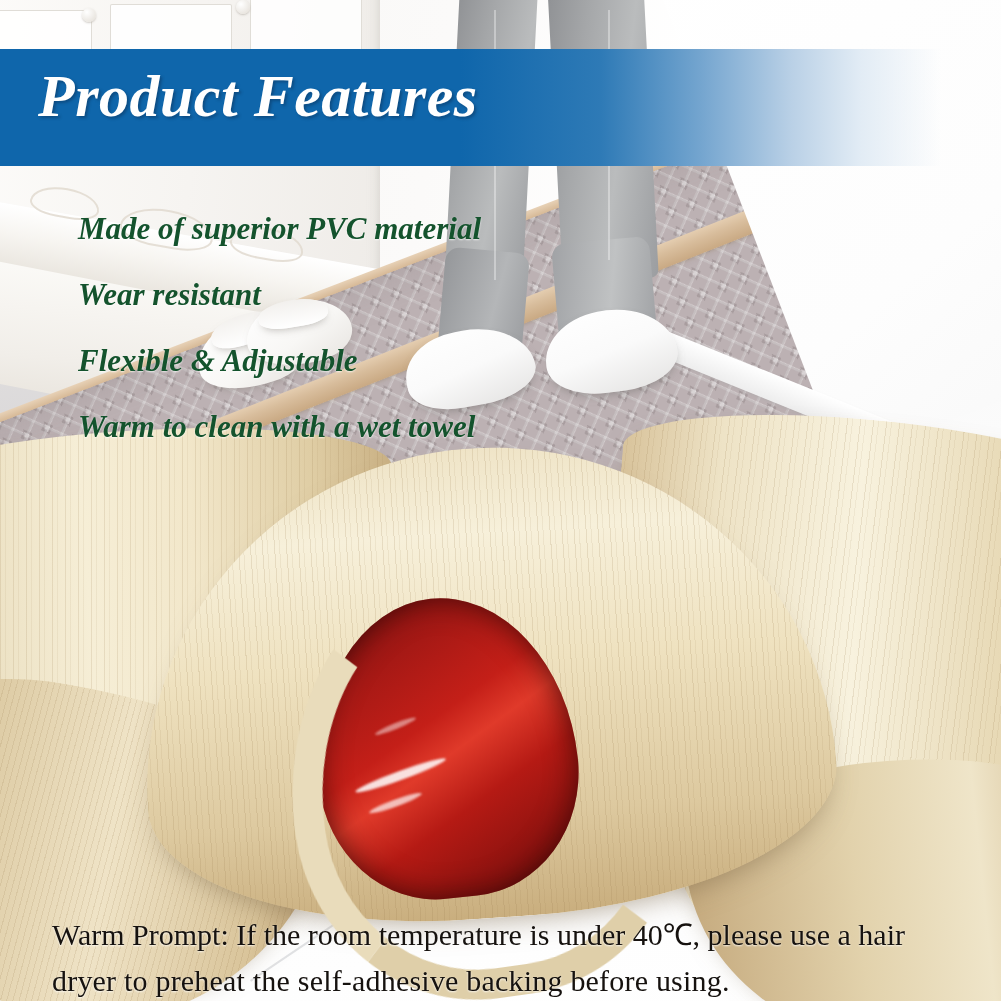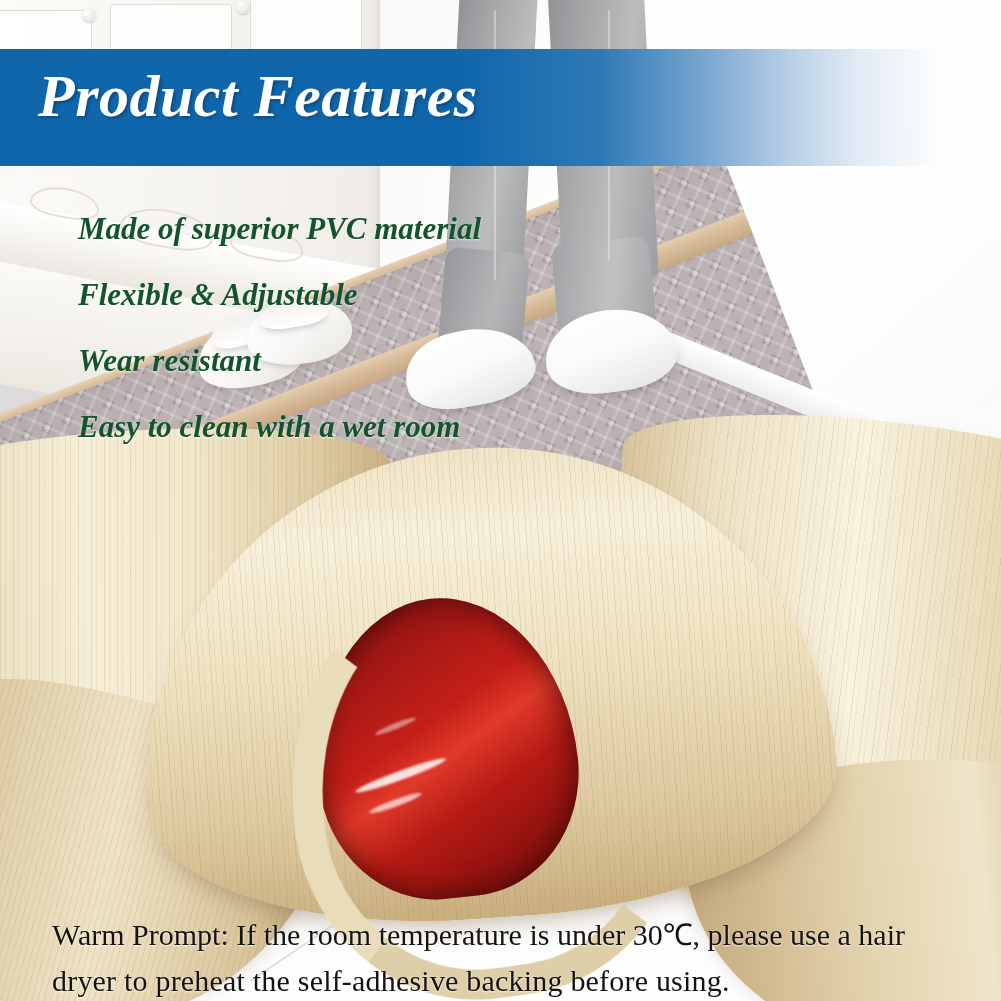--- a/index.html
+++ b/index.html
@@ -348,23 +348,23 @@
       <div class="arch-lip"></div>
     </div>
 
   </div>
 
   <div class="banner"></div>
   <div class="banner-title">Product Features</div>
 
   <div class="features">
     <div class="feature-line">Made of superior PVC material</div>
+    <div class="feature-line">Wear resistant</div>
     <div class="feature-line">Flexible &amp; Adjustable</div>
-    <div class="feature-line">Wear resistant</div>
-    <div class="feature-line">Easy to clean with a wet room</div>
+    <div class="feature-line">Warm to clean with a wet towel</div>
   </div>
 
   <div class="prompt">
-    <span class="l1">Warm Prompt: If the room temperature is under 30℃, please use a hair</span>
+    <span class="l1">Warm Prompt: If the room temperature is under 40℃, please use a hair</span>
     <span class="l2">dryer to preheat the self-adhesive backing before using.</span>
   </div>
 
 </div>
 
 </body></html>

